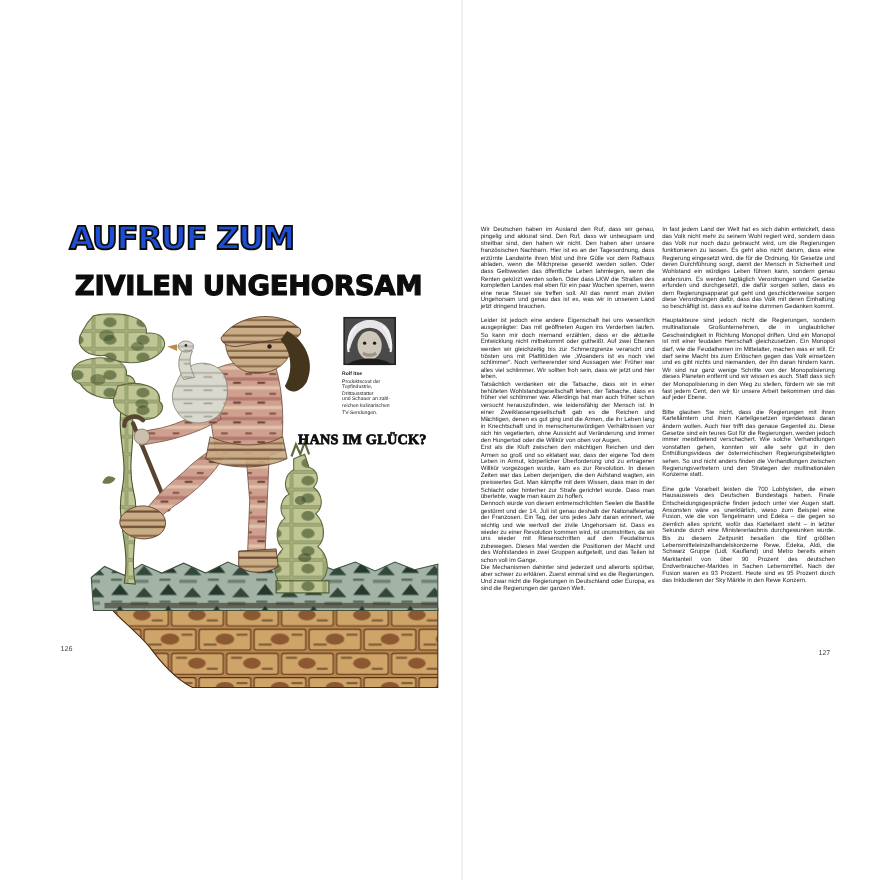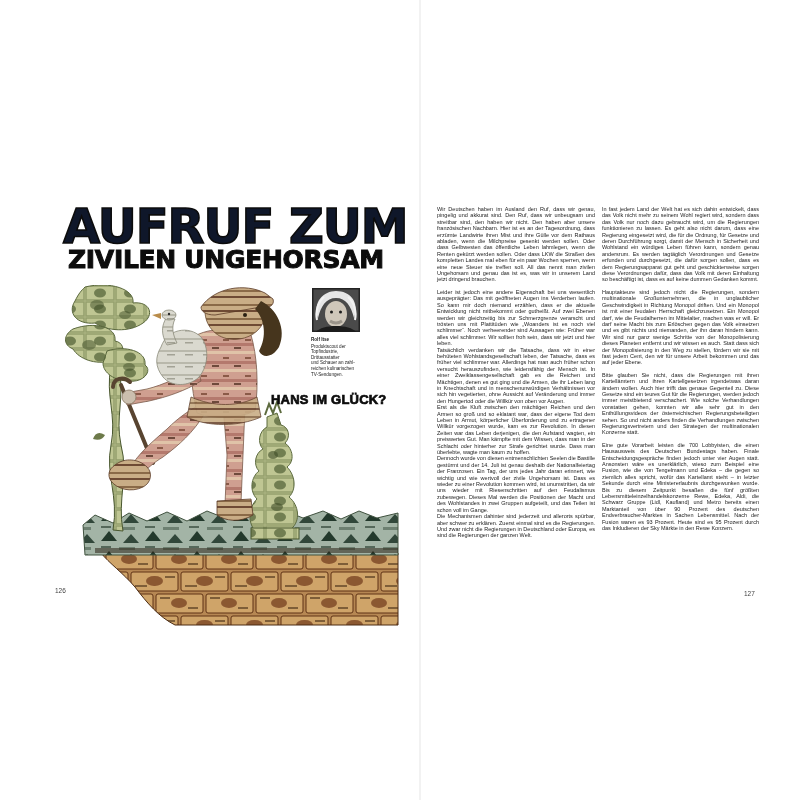--- a/index.html
+++ b/index.html
@@ -7,32 +7,32 @@
     width:800px;height:800px;position:relative;background:#ffffff;
     font-family:"Liberation Sans",sans-serif;color:#1a1a1a;overflow:hidden;
   }
   .gutter{
     position:absolute;left:419px;top:0;width:2px;height:800px;
     background:linear-gradient(90deg,rgba(0,0,0,0),rgba(0,0,0,.10),rgba(0,0,0,0));
   }
   .headline1{
     position:absolute;left:63px;top:202px;
     font-family:"DejaVu Sans",sans-serif;font-weight:bold;
-    font-size:48px;line-height:1;letter-spacing:-1px;color:#0f172a;
+    font-size:29px;line-height:1;letter-spacing:-1px;color:#1d4ed8;
     -webkit-text-stroke:1.6px #0c0c0c;white-space:nowrap;
   }
   .headline2{
     position:absolute;left:68px;top:247px;
     font-family:"DejaVu Sans",sans-serif;font-weight:bold;
     font-size:25px;line-height:1;letter-spacing:-0.3px;color:#0c0c0c;
     -webkit-text-stroke:1px #0c0c0c;white-space:nowrap;
   }
   .kicker{
     position:absolute;left:271px;top:392px;
-    font-family:Liberation Sans, sans-serif;font-weight:bold;
+    font-family:Liberation Serif, serif;font-weight:bold;
     font-size:13px;letter-spacing:0.2px;color:#0c0c0c;
     -webkit-text-stroke:0.7px #0c0c0c;white-space:nowrap;
   }
   .portrait{position:absolute;left:312px;top:288px;width:48px;height:44px;}
   .caption{
     position:absolute;left:311px;top:337px;width:66px;
     font-size:4.6px;line-height:5.6px;color:#222;
   }
   .caption div:first-child{font-weight:bold;margin-bottom:1px;}
   .collage{position:absolute;left:55px;top:285px;width:350px;height:355px;}

